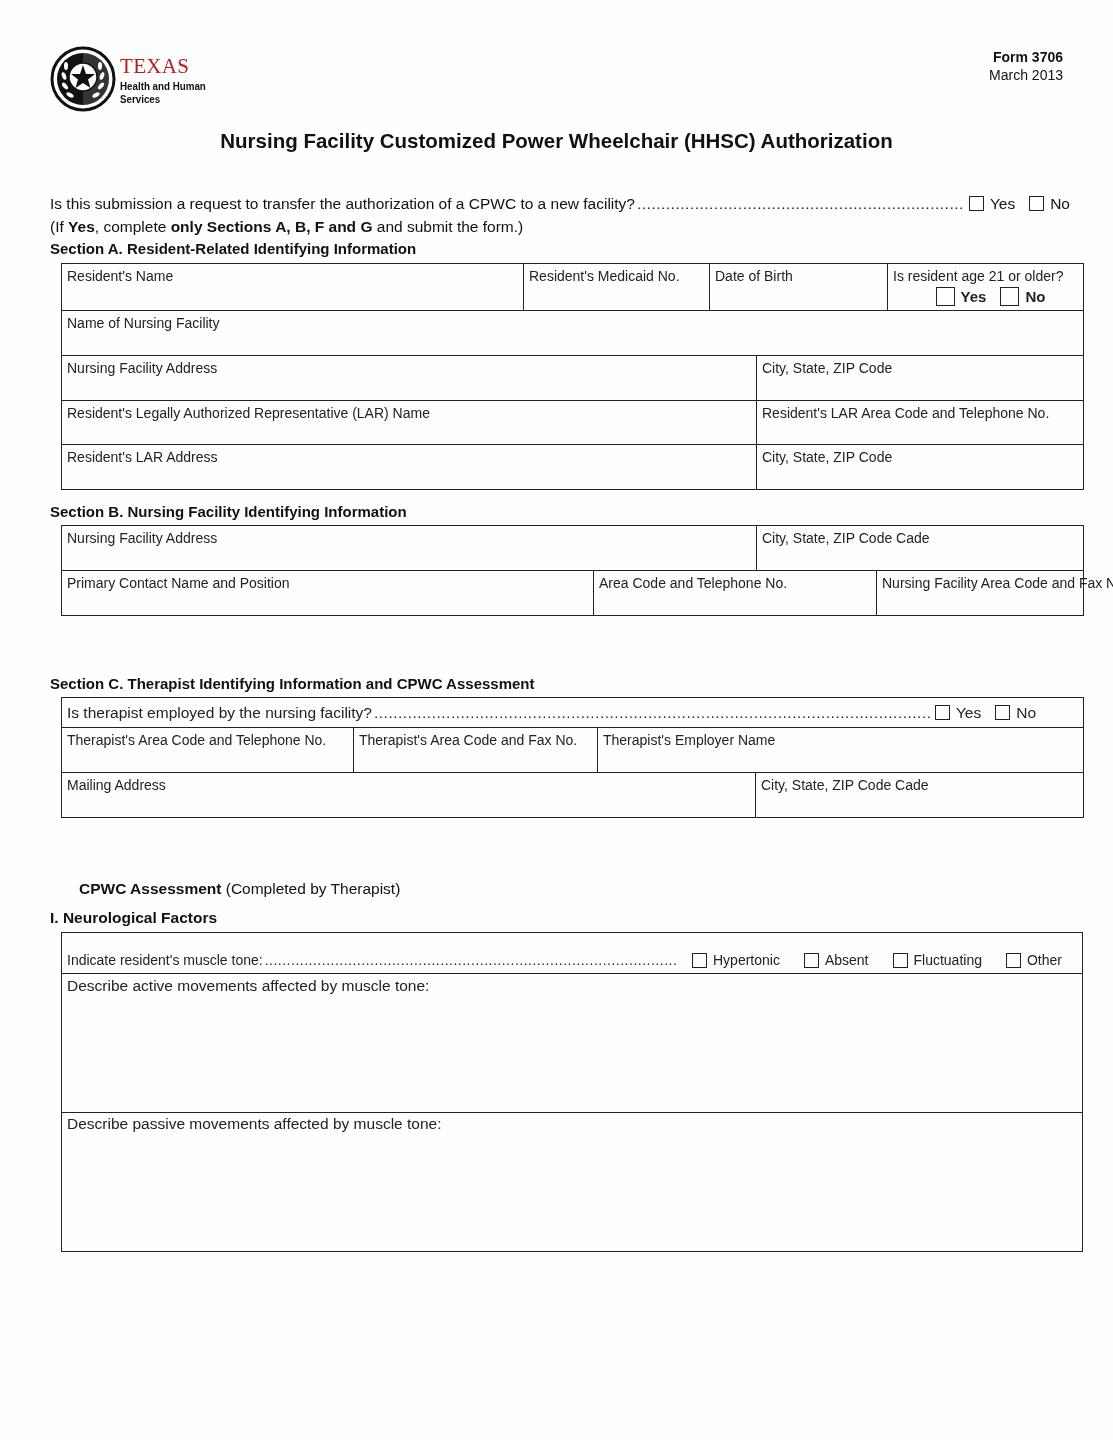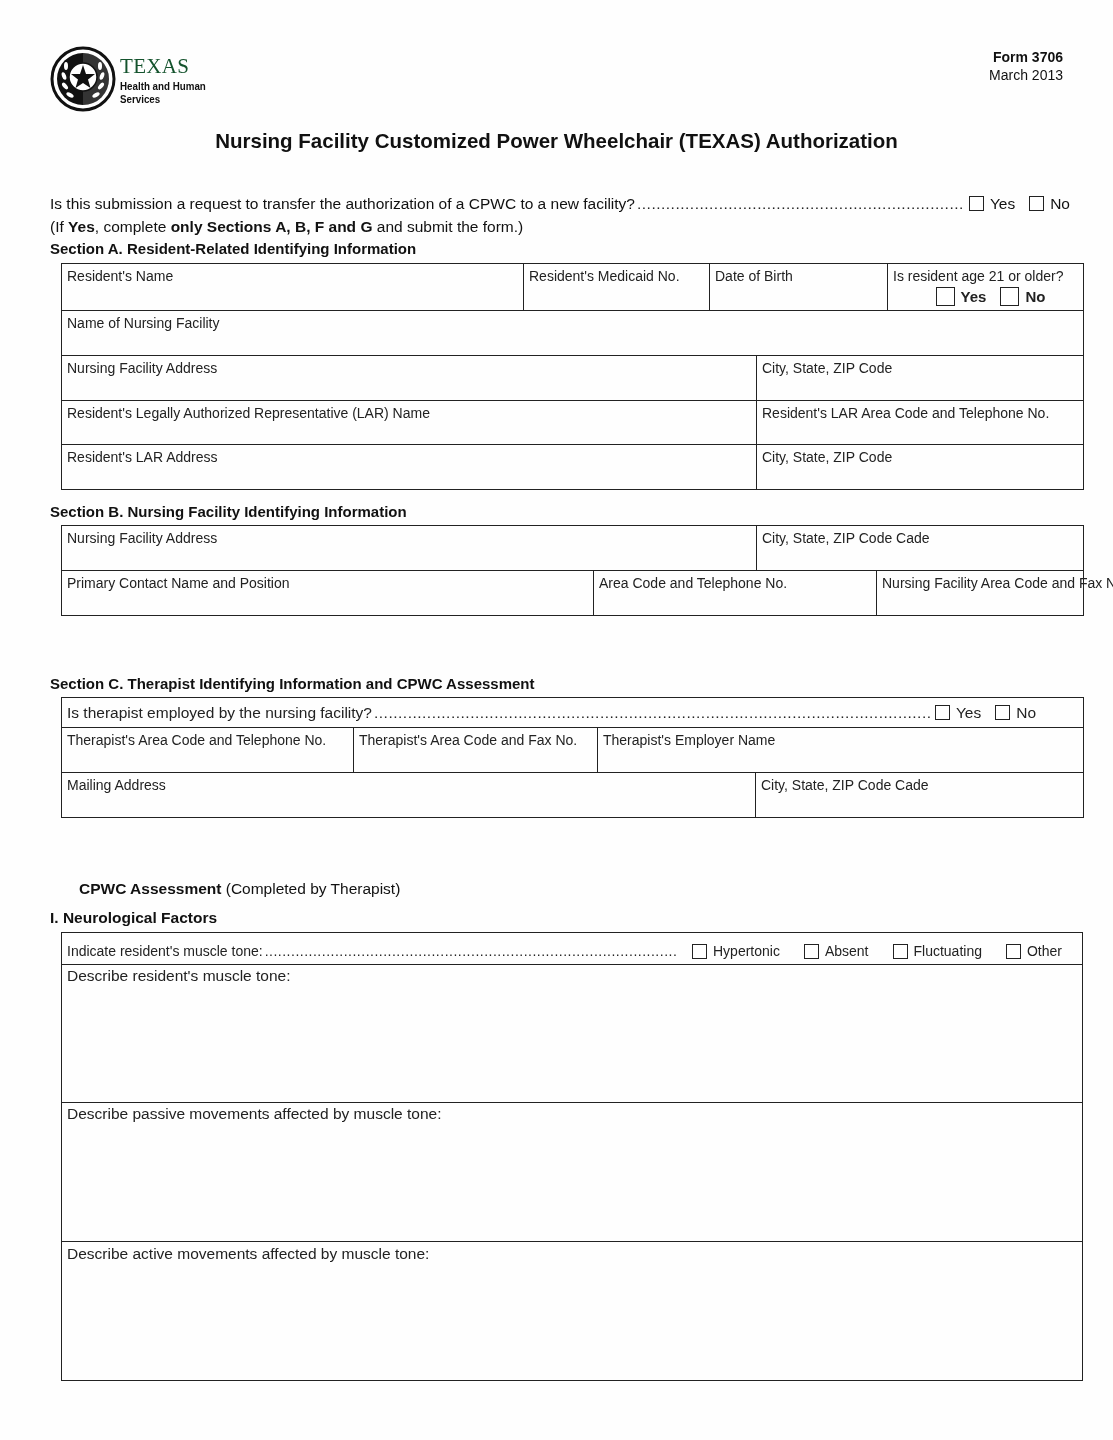--- a/index.html
+++ b/index.html
@@ -3,21 +3,21 @@
 <meta charset="utf-8">
 <style>
   * { box-sizing: border-box; margin: 0; padding: 0; }
   html, body { width: 1113px; height: 1440px; background: #fefefe; }
   body { position: relative; font-family: "Liberation Sans", sans-serif; color: #111; overflow: hidden; }
   .abs { position: absolute; }
 
   
   .logo { left: 50px; top: 46px; width: 170px; height: 68px; }
   .seal { position: absolute; left: 0; top: 0; width: 66px; height: 66px; }
-  .logo-texas { position: absolute; left: 70px; top: 8px; font-family: "Liberation Serif", serif; font-size: 21px; letter-spacing: 0.3px; color: #14532d; }
+  .logo-texas { position: absolute; left: 70px; top: 8px; font-family: "Liberation Serif", serif; font-size: 21px; letter-spacing: 0.3px; color: #b91c1c; }
   .logo-sub { position: absolute; left: 70px; top: 34px; font-size: 11.5px; font-weight: bold; line-height: 13px; color: #111; transform: scaleX(0.85); transform-origin: left top; white-space: nowrap; }
   .form-no { right: 50px; top: 48px; text-align: right; font-size: 14px; line-height: 18px; }
   .form-no .num { font-weight: bold; margin-left: 40px; }
   .title { left: 0; width: 1113px; top: 129px; text-align: center; font-size: 20.5px; font-weight: bold; }
 
   
   .intro { left: 50px; top: 192px; width: 1020px; font-size: 15.5px; line-height: 23px; }
   .intro-row { display: flex; align-items: center; white-space: nowrap; }
   .dots { flex: 1; overflow: hidden; white-space: nowrap; color: #222; margin: 0 4px 0 2px; letter-spacing: 0.5px; }
   .dots::after { content: "........................................................................................................................................................................................................................................................................................................"; }
@@ -72,21 +72,21 @@
     <div>Health and Human</div>
     <div>Services</div>
   </div>
 </div>
 
 <div class="abs form-no">
   <div class="num">Form 3706</div>
   <div>March 2013</div>
 </div>
 
-<div class="abs title">Nursing Facility Customized Power Wheelchair (TEXAS) Authorization</div>
+<div class="abs title">Nursing Facility Customized Power Wheelchair (HHSC) Authorization</div>
 
 <div class="abs intro">
   <div class="intro-row">
     <span>Is this submission a request to transfer the authorization of a CPWC to a new facility?</span>
     <span class="dots"></span>
     <label class="opt">
         <span class="cb"></span>
         <span>Yes</span>
       </label>
     <label class="opt" style="margin-left:14px">
@@ -262,21 +262,21 @@
   </tr>
 </tbody>
   </table>
 
 <div class="abs assess"><span class="ab">CPWC Assessment</span><span> (Completed by Therapist)</span></div>
 <div class="abs neuro">I.  Neurological Factors</div>
 
 <table class="grid" style="top:932px">
   <tbody>
       <tr class="tone-row" style="height:29px">
-    <td style="padding-top:10px">
+    <td style="padding-top:19px">
       <div class="intro-row">
         <span>Indicate resident's muscle tone:</span>
         <span class="dots" style="margin-right:16px"></span>
         <label class="opt">
               <span class="cb"></span>
               <span>Hypertonic</span>
             </label>
         <label class="opt" style="margin-left:24px">
               <span class="cb"></span>
               <span>Absent</span>
@@ -285,32 +285,26 @@
               <span class="cb"></span>
               <span>Fluctuating</span>
             </label>
         <label class="opt" style="margin-left:24px; margin-right:15px">
               <span class="cb"></span>
               <span>Other</span>
             </label>
       </div>
     </td>
   </tr>
-  <tr style="height:138px">
-    <td style="font-size:15.5px; padding-top:2px">
-          <span class="cell-label">Describe resident's muscle tone:</span>
+  <tr style="height:139px">
+    <td style="font-size:15.5px; padding-top:3px">
+          <span class="cell-label">Describe active movements affected by muscle tone:</span>
           <textarea class="field" style=""></textarea>
         </td>
   </tr>
   <tr style="height:139px">
     <td style="font-size:15.5px; padding-top:2px">
           <span class="cell-label">Describe passive movements affected by muscle tone:</span>
           <textarea class="field" style=""></textarea>
         </td>
   </tr>
-  <tr style="height:139px">
-    <td style="font-size:15.5px; padding-top:3px">
-          <span class="cell-label">Describe active movements affected by muscle tone:</span>
-          <textarea class="field" style=""></textarea>
-        </td>
-  </tr>
 </tbody>
   </table>
 
 </body></html>

